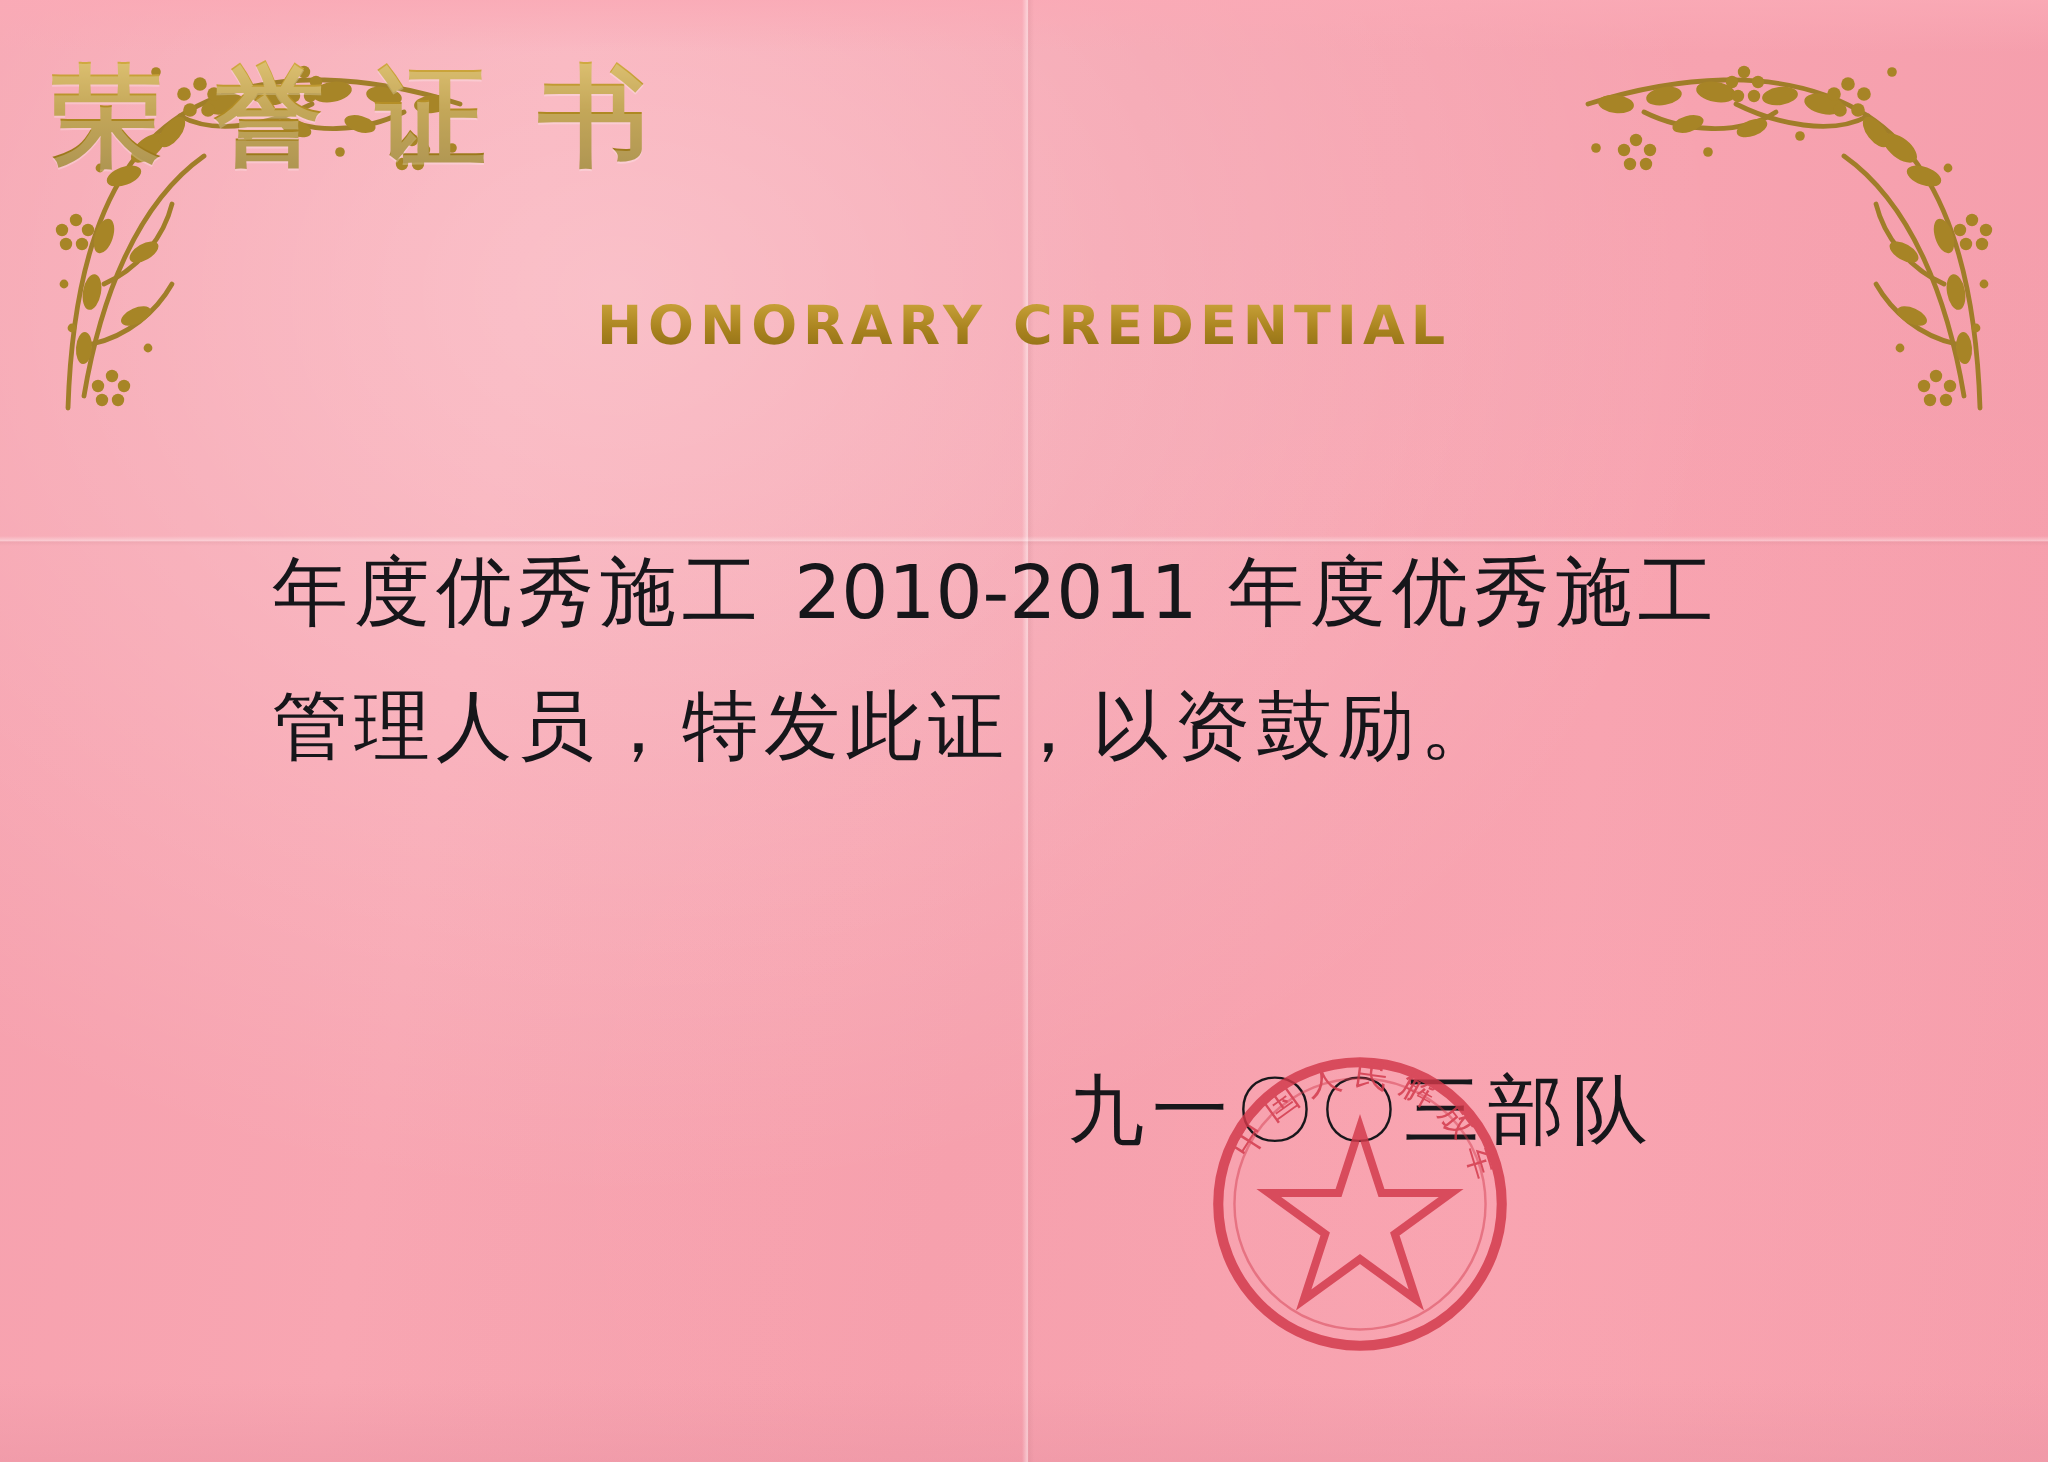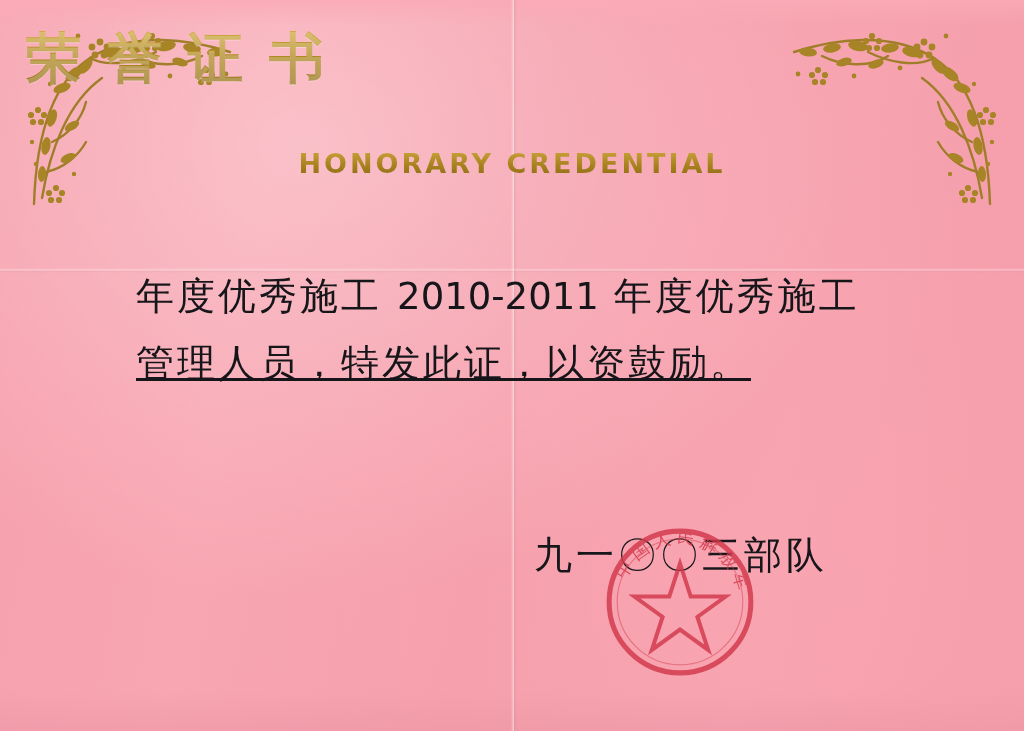--- a/index.html
+++ b/index.html
@@ -117,21 +117,21 @@
     margin-bottom: 10px;
   }
   .recipient {
     font-size: 43px;
     font-weight: 700;
     letter-spacing: 4px;
     margin-right: 54px;
   }
   .line-1 { letter-spacing: 5px; }
   .line-2 { letter-spacing: 3px; }
-  .line-3 { letter-spacing: 3px; text-decoration: underline; }
+  .line-3 { letter-spacing: 3px; }
   .years {
     font-family: "DejaVu Sans", "Liberation Sans", sans-serif;
     font-size: 37px;
     letter-spacing: 0px;
     margin-top: 20px;
   }
 
   
   .sign-block {
     position: absolute;

